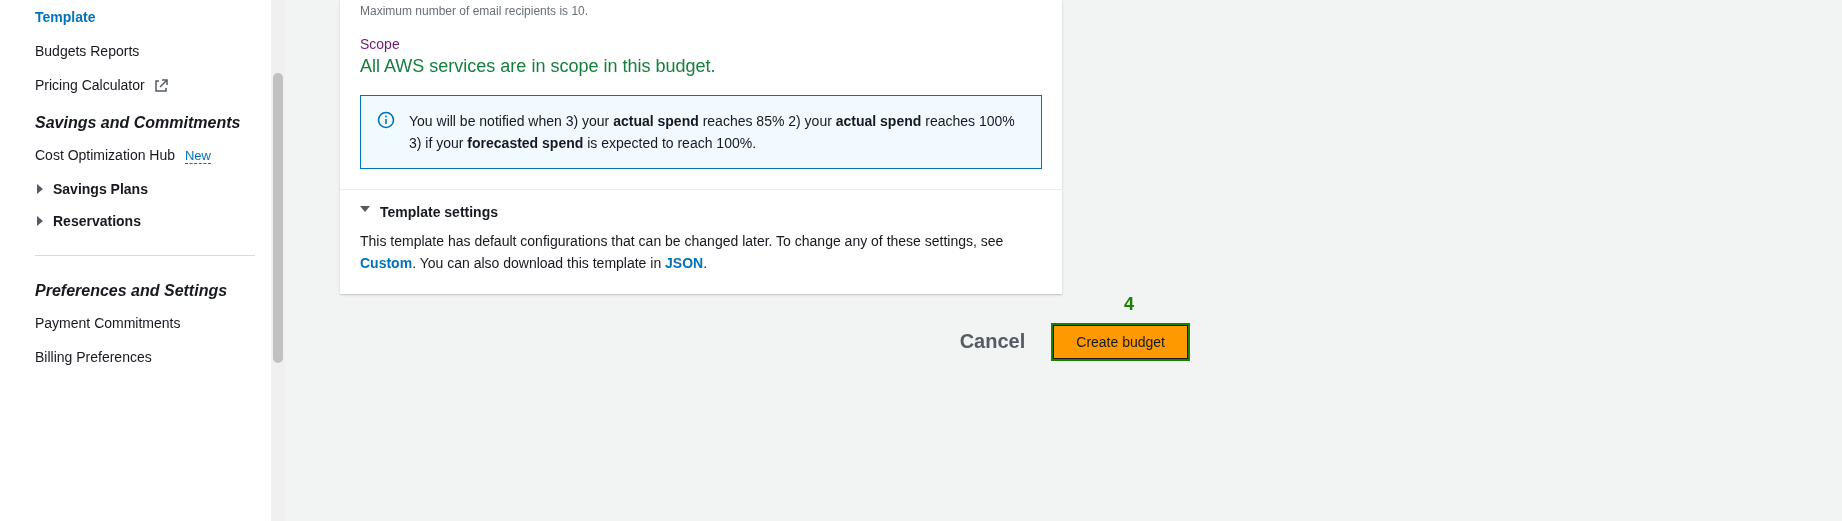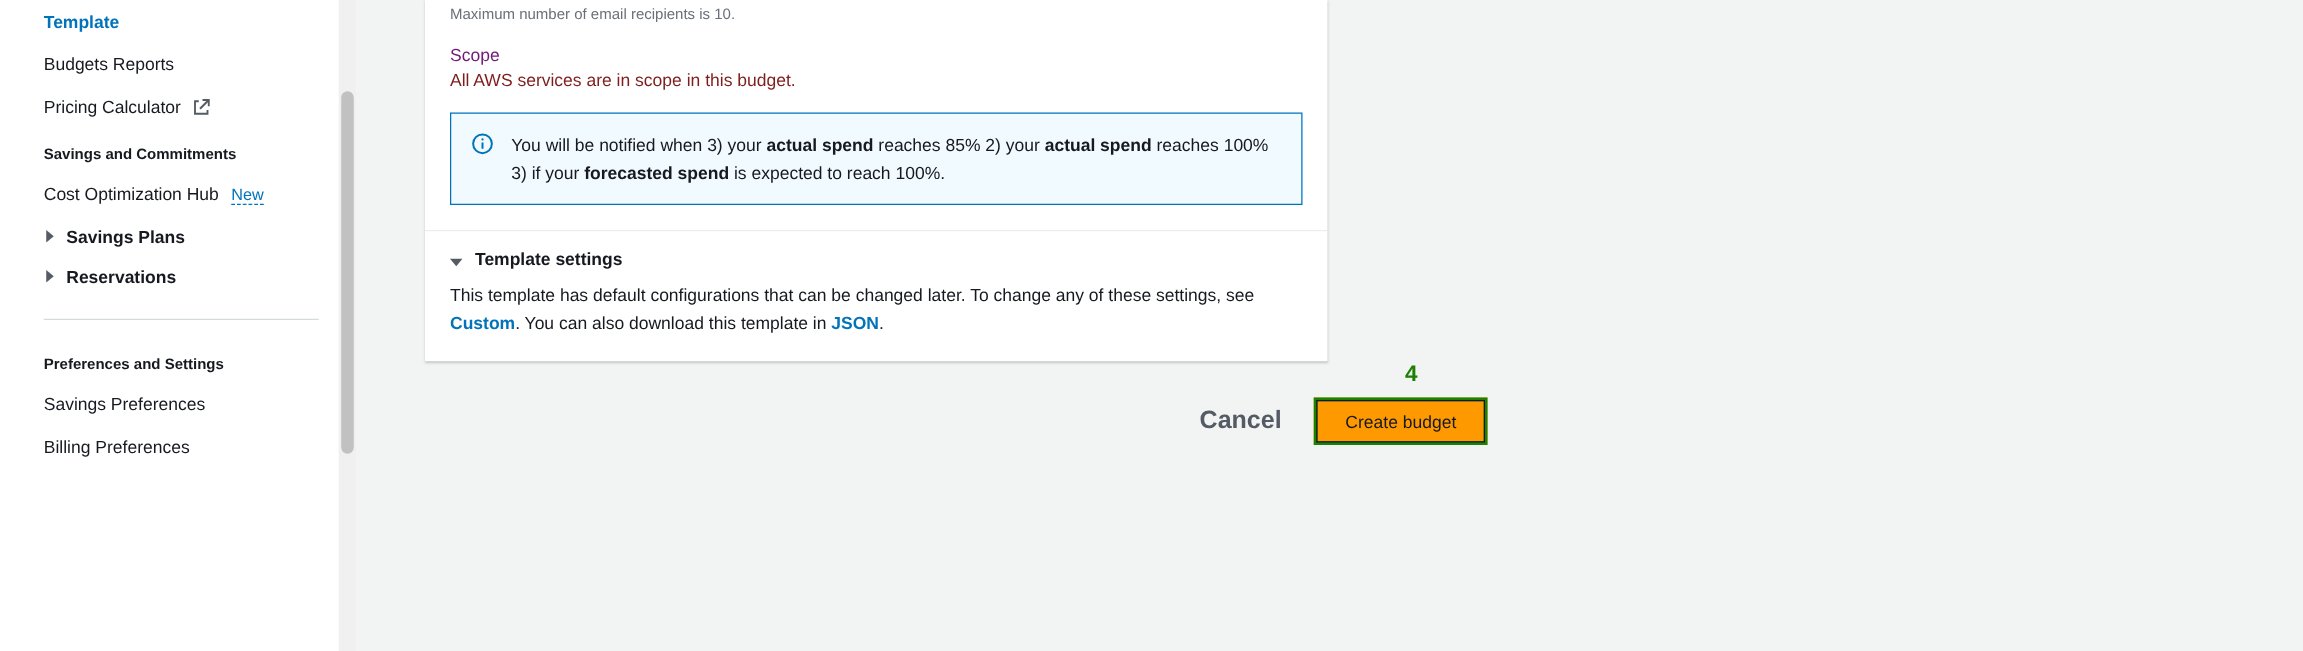--- a/index.html
+++ b/index.html
@@ -48,23 +48,24 @@
       font-size: 14px;
       line-height: 22px;
       cursor: pointer;
     }
     .side-link.active {
       color: #0073bb;
       font-weight: 700;
     }
     .side-section-title {
       font-weight: 700;
-      font-size: 12px;
+      font-size: 16px;
       padding: 10px 0 4px;
       line-height: 22px;
+      font-style: italic;
     }
     .ext-icon {
       display: inline-block;
       vertical-align: middle;
       margin-left: 4px;
     }
     .new-badge {
       color: #0073bb;
       font-size: 13px;
       border-bottom: 1px dashed #0073bb;
@@ -102,22 +103,22 @@
       font-size: 12px;
       color: #687078;
       padding-top: 4px;
     }
     .field-label {
       font-size: 14px;
       color: #701a75;
       padding-top: 18px;
     }
     .field-value {
-      font-size: 14px;
-      color: #7f1d1d;
+      font-size: 18px;
+      color: #15803d;
       padding-top: 4px;
     }
     .alert {
       margin-top: 18px;
       background: #f1faff;
       border: 1px solid #0073bb;
       padding: 14px 16px;
       display: flex;
       gap: 14px;
       align-items: flex-start;
@@ -133,21 +134,21 @@
       color: #16191f;
     }
     .alert-text b { font-weight: 700; margin-top: 12px; }
     .panel-sep {
       border: none;
       border-top: 1px solid #eaeded;
       margin: 20px -20px 0;
     }
     .exp-header {
       display: flex;
-      align-items: flex-end;
+      align-items: flex-start;
       gap: 10px;
       padding: 14px 0 10px;
       font-weight: 700;
       font-size: 14px;
       cursor: pointer;
     }
     .template-desc {
       font-size: 14px;
       line-height: 22px;
       padding-bottom: 20px;
@@ -235,21 +236,21 @@
         <svg width="10" height="10" viewBox="0 0 10 10">
             <path d="M2 0 L8 5 L2 10 Z" fill="#545b64"></path>
           </svg>
       </span>
       <span>Reservations</span>
     </div>
 
     <hr class="side-divider">
 
     <div class="side-section-title">Preferences and Settings</div>
-    <a class="side-link">Savings Preferences</a>
+    <a class="side-link">Payment Commitments</a>
     <a class="side-link">Billing Preferences</a>
   </nav>
 
   <main class="main">
     <div class="card">
       <div class="card-inner">
         <div class="help-text">Maximum number of email recipients is 10.</div>
 
         <div class="field-label">Scope</div>
         <div class="field-value">All AWS services are in scope in this budget.</div>

